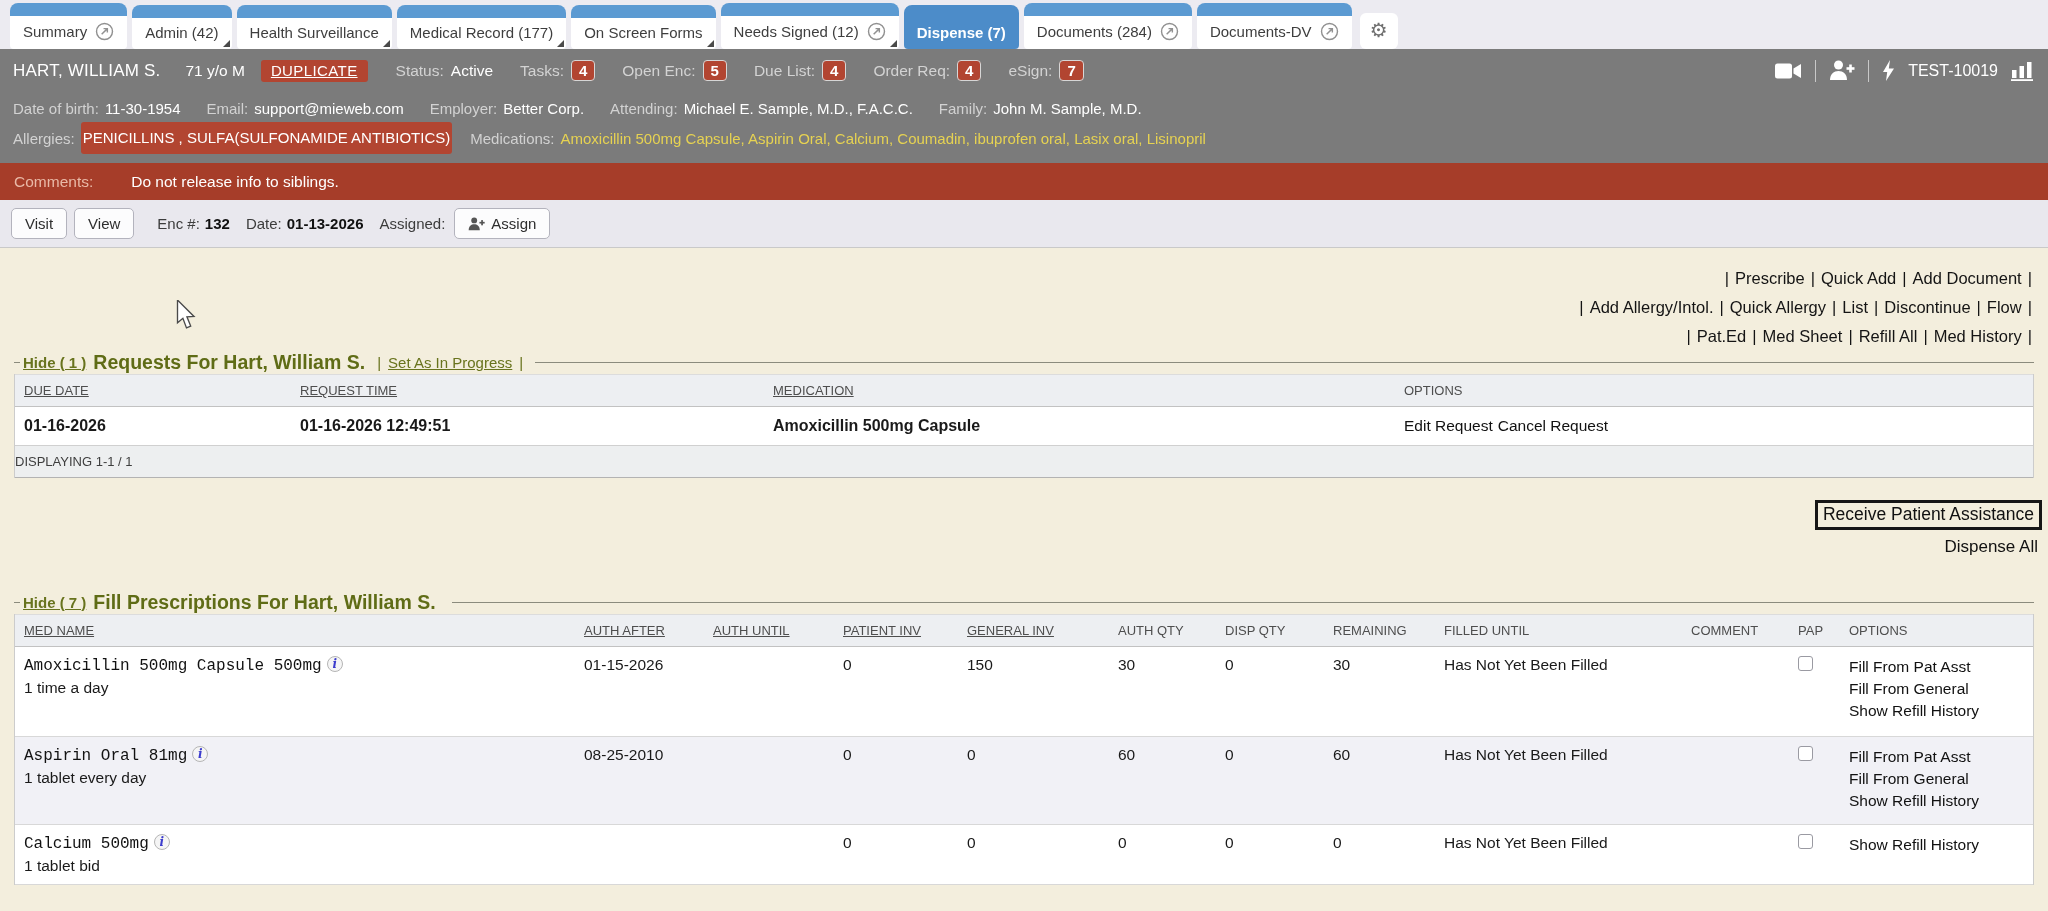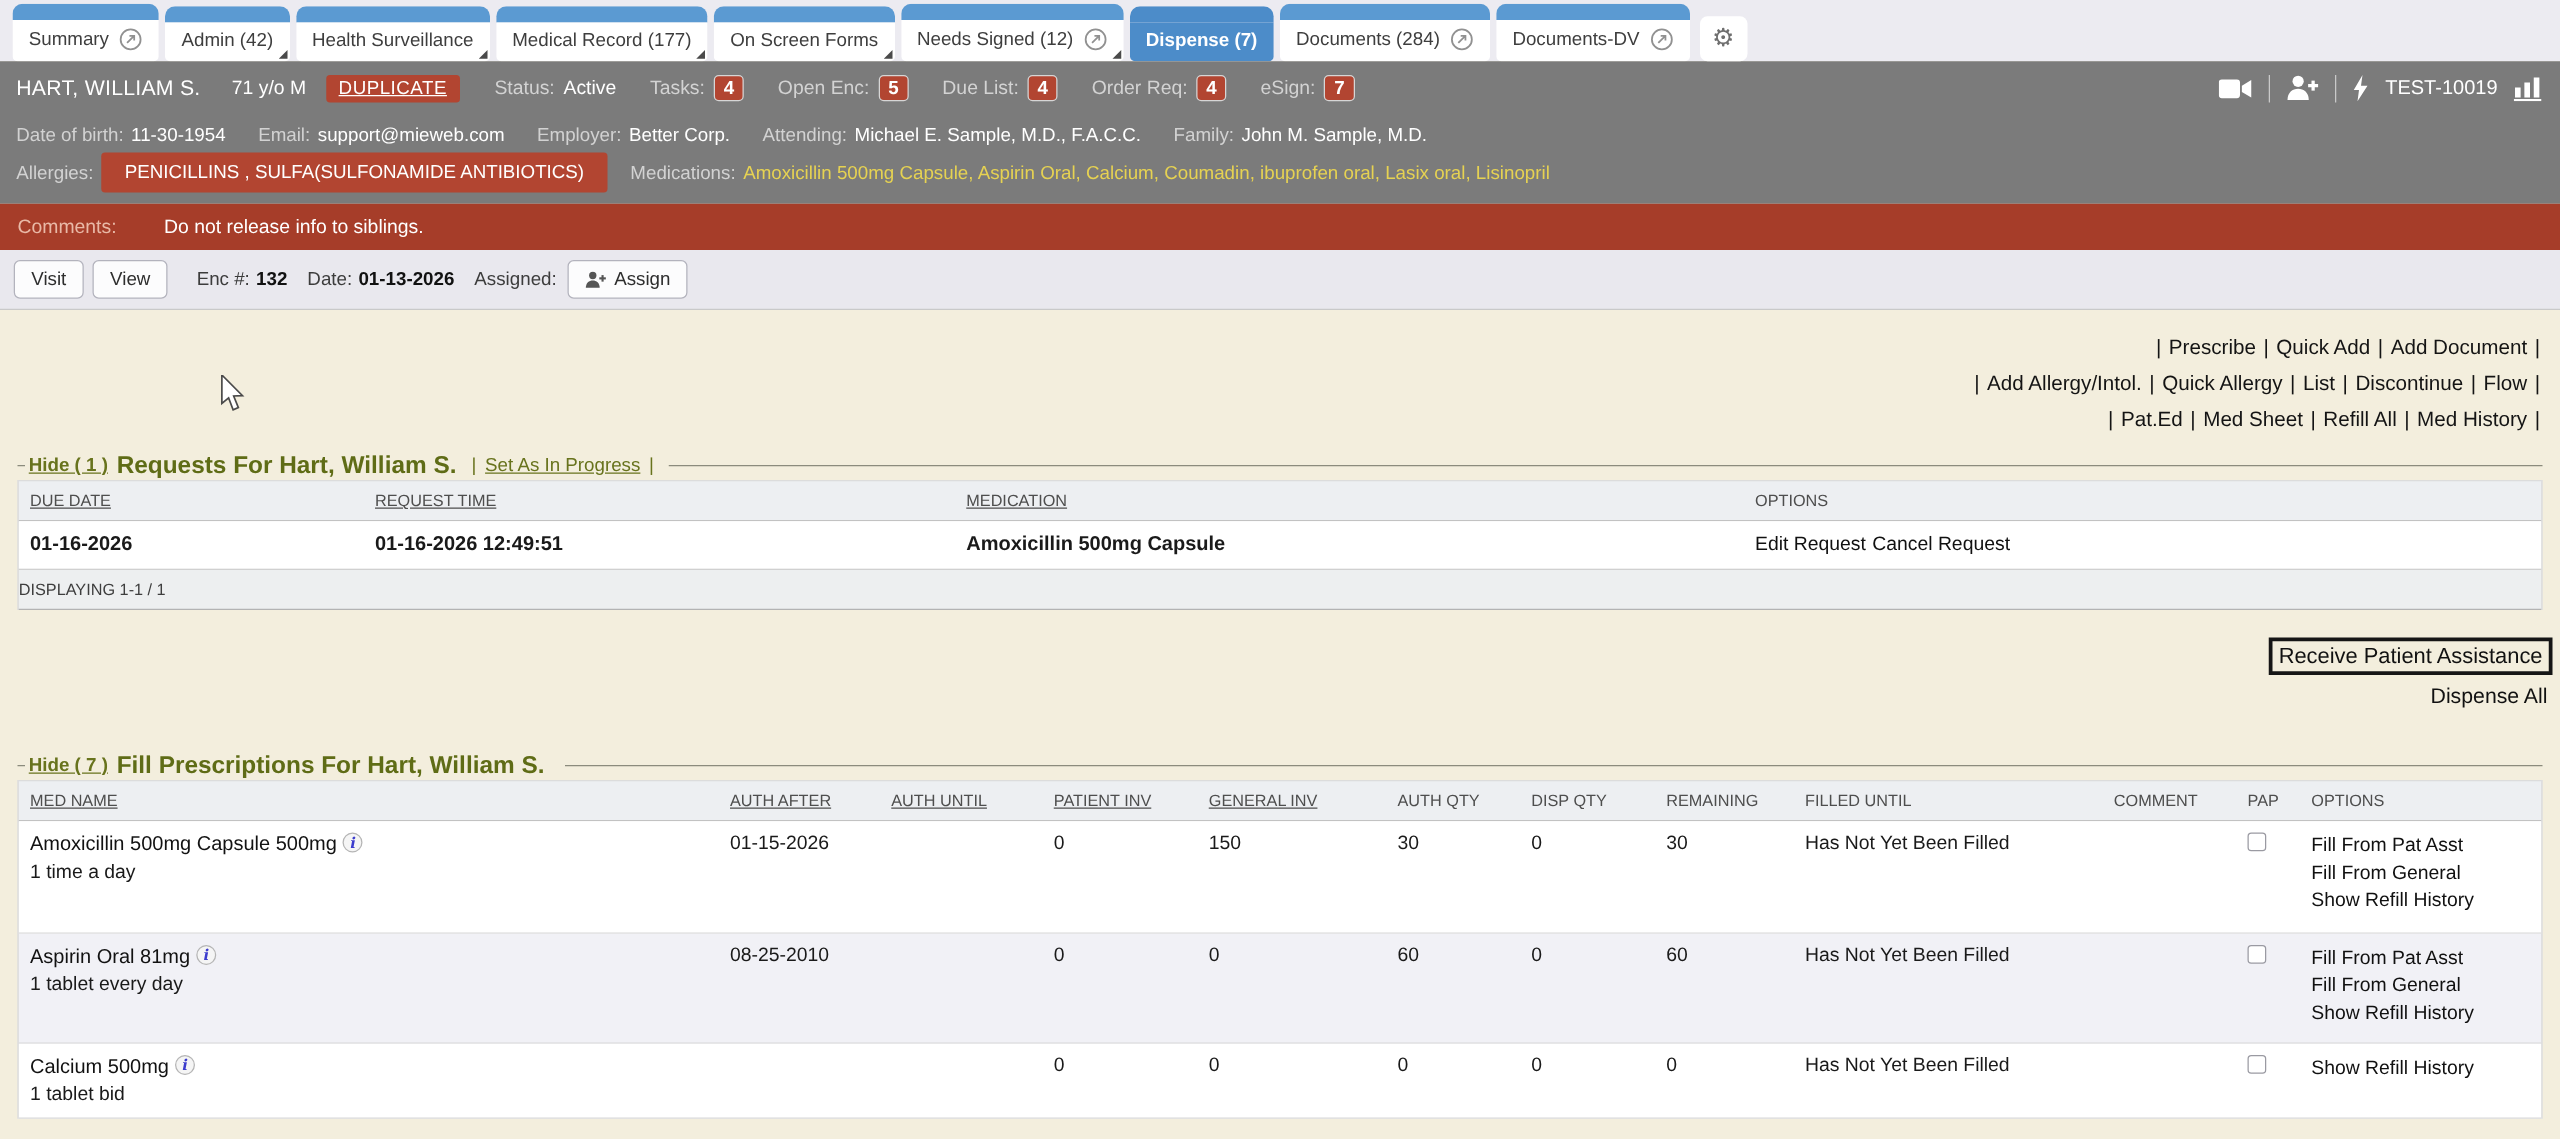--- a/index.html
+++ b/index.html
@@ -33,21 +33,21 @@
   .pb-right { margin-left:auto; display:flex; align-items:center; gap:13px; }
   .pb-divider { width:1px; height:22px; background:#c9c9c9; }
   .pb-icon { display:inline-flex; cursor:pointer; }
   .station { font-size:16px; color:#fff; }
 
   
   .demo { background:#7b7b7b; padding:3px 13px 9px; color:#fff; font-size:15px; }
   .demo-row { display:flex; align-items:center; line-height:27px; white-space:nowrap; }
   .demo-label { color:#d2d2d2; margin-right:6px; }
   .demo-group { margin-right:26px; display:flex; align-items:center; }
-  .allergy-badge { background:#b24531; color:#fff; padding:2px 19px 3px; border-radius:3px; font-size:15px; cursor:pointer; }
+  .allergy-badge { background:#b24531; color:#fff; padding:2px 2px 3px; border-radius:3px; font-size:15px; cursor:pointer; }
   .meds { color:#e6d252; }
   .med { color:#e6d252; text-decoration:none; }
   .med::after { content:", "; }
   .med:last-child::after { content:""; }
 
   
   .commentsbar { background:#a63d29; color:#fff; padding:0 14px; height:37px; display:flex; align-items:center; font-size:15.5px; }
   .comments-label { color:#e9b9a7; margin-right:38px; }
 
   
@@ -84,21 +84,21 @@
   .assist { display:flex; flex-direction:column; align-items:flex-end; margin:22px 6px 34px 0; }
   .assist-box { border:3px solid #161616; padding:1px 5px 2px; }
   .assist-box a { font-size:17.5px; color:#111; }
   .dispense-all { margin-top:7px; margin-right:4px; font-size:17px; color:#111; }
 
   .fill-grid { grid-template-columns:560px 129px 130px 124px 151px 107px 108px 111px 247px 107px 51px 1fr; }
   .fill-row { display:grid; grid-template-columns:560px 129px 130px 124px 151px 107px 108px 111px 247px 107px 51px 1fr; border-bottom:1px solid #d8d8d8; font-size:15.5px; background:#fff; }
   .fill-row.even { background:#f1f1f6; }
   .fill-row .cell { padding:9px 0 9px 9px; }
   .r1 { min-height:90px; } .r2 { min-height:88px; }
-  .med-name { font-size:16px; color:#121212; }
+  .med-name { font-size:16px; color:#121212;font-family:Liberation Mono, monospace; }
   .sig { margin-top:4px; }
   .info-icon { display:inline-block; width:16px; height:16px; border-radius:50%; border:1px solid #b5b5b5; background:#f5f5f5; color:#3c3ccd; font:italic bold 12px/15px "DejaVu Serif", serif; text-align:center; vertical-align:2px; margin-left:5px; cursor:pointer; }
   .checkbox { width:15px; height:15px; border:1px solid #9a9aa2; border-radius:3px; background:#fff; display:inline-block; cursor:pointer; }
   .opt-link { display:block; color:#111; text-decoration:none; line-height:1.42; }
 
   .cursor { position:absolute; left:176px; top:52px; pointer-events:none; }
 </style>
 </head>
 <body>
 
@@ -307,21 +307,21 @@
   <svg class="cursor" width="21" height="30" viewBox="0 0 14 20">
       <path d="M1 0 L1 15.2 L4.6 12.2 L7 18.6 L9.8 17.4 L7.3 11.2 L12 11 Z" fill="#fff" stroke="#4a4a4a" stroke-width="0.9"></path>
     </svg>
 
   <div class="action-links">
     <div class="al-row"><span class="pipe"></span><a>Prescribe</a><span class="pipe"></span><a>Quick Add</a><span class="pipe"></span><a>Add Document</a><span class="pipe"></span></div>
     <div class="al-row"><span class="pipe"></span><a>Add Allergy/Intol.</a><span class="pipe"></span><a>Quick Allergy</a><span class="pipe"></span><a>List</a><span class="pipe"></span><a>Discontinue</a><span class="pipe"></span><a>Flow</a><span class="pipe"></span></div>
     <div class="al-row"><span class="pipe"></span><a>Pat.Ed</a><span class="pipe"></span><a>Med Sheet</a><span class="pipe"></span><a>Refill All</a><span class="pipe"></span><a>Med History</a><span class="pipe"></span></div>
   </div>
 
-  <div style="margin-top:10px;">
+  <div style="">
     <div class="legend">
       <span class="legend-tick"></span>
       <a class="hide-link">Hide ( 1 )</a>
       <span class="section-title">Requests For Hart, William S.</span>
       <span class="olive-pipe"></span>
       <a class="legend-link">Set As In Progress</a>
       <span class="olive-pipe"></span>
       <span class="legend-rule"></span>
     </div>
     <div class="table-box">

